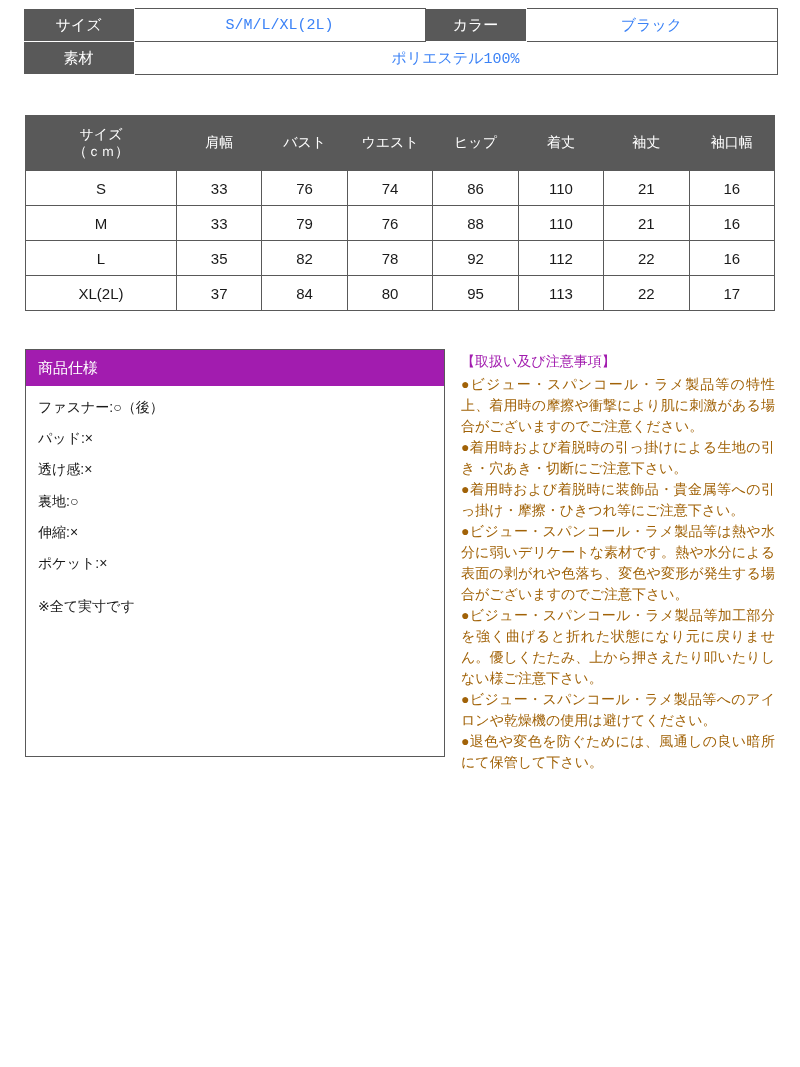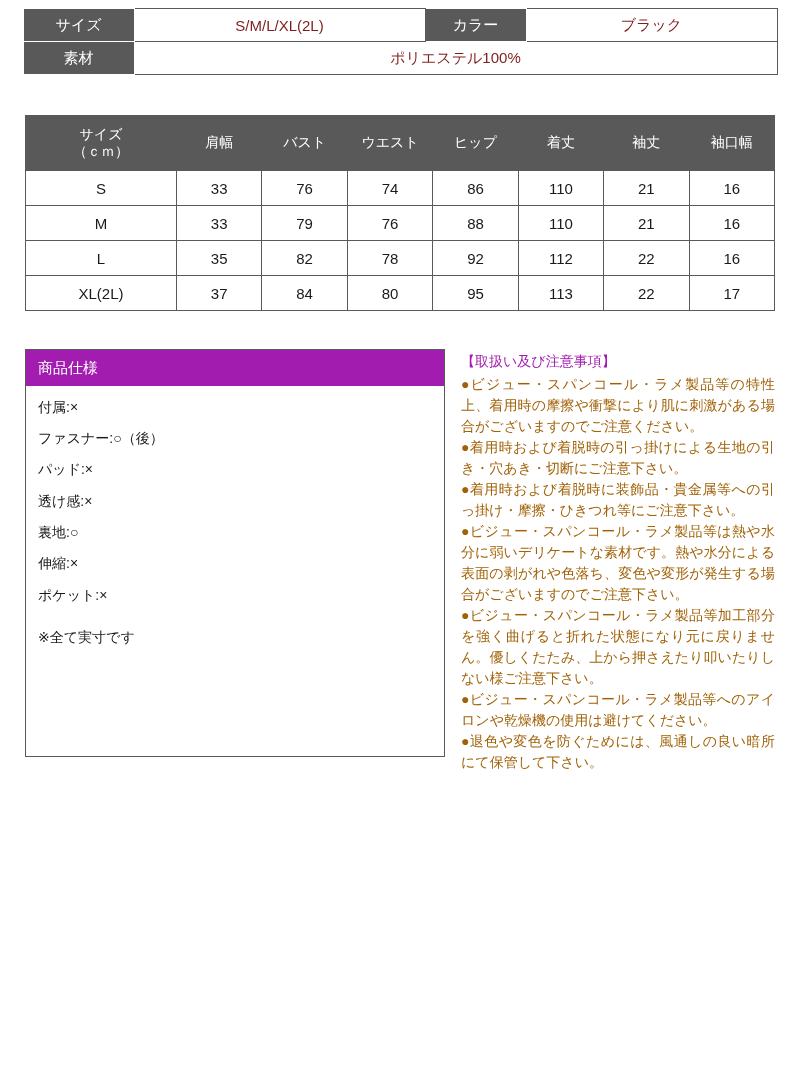--- a/index.html
+++ b/index.html
@@ -37,22 +37,23 @@
     vertical-align: middle;
     padding: 0;
   }
   .spec-table td.head {
     background: #595959;
     color: #ffffff;
     font-size: 15px;
   }
   .spec-table td.val {
     background: #ffffff;
-    color: #7f1d1d;
+    color: #3b82f6;
     border: 1px solid #595959;
+    font-family: Liberation Mono, monospace;
   }
 
   
   .size-wrap {
     width: 750px;
     margin: 40px auto 0 auto;
   }
   .size-table {
     border-collapse: collapse;
     table-layout: fixed;
@@ -226,21 +227,20 @@
         </tr>
       </tbody>
     </table>
   </div>
 
   <div class="bottom">
 
     <div class="spec-box">
       <div class="spec-box-title">商品仕様</div>
       <div class="spec-box-body">
-        <p class="line">付属:×</p>
         <p class="line">ファスナー:○（後）</p>
         <p class="line">パッド:×</p>
         <p class="line">透け感:×</p>
         <p class="line">裏地:○</p>
         <p class="line">伸縮:×</p>
         <p class="line">ポケット:×</p>
         <p class="note">※全て実寸です</p>
       </div>
     </div>
 

